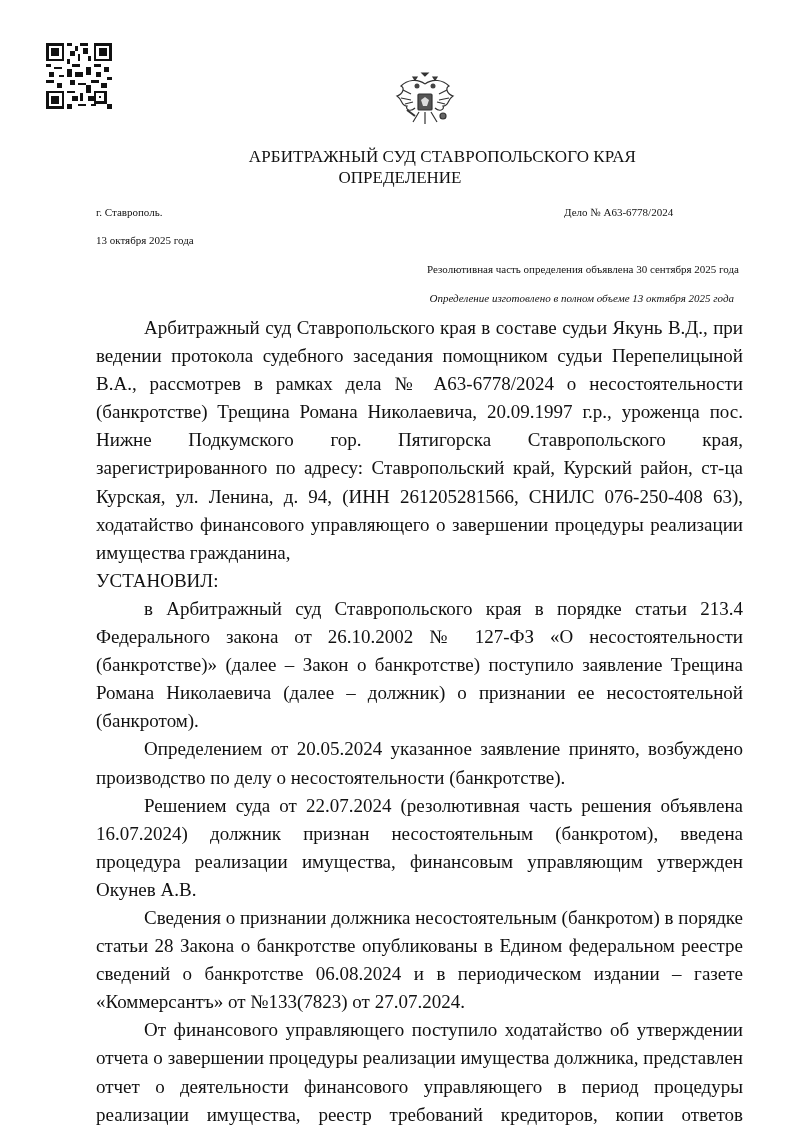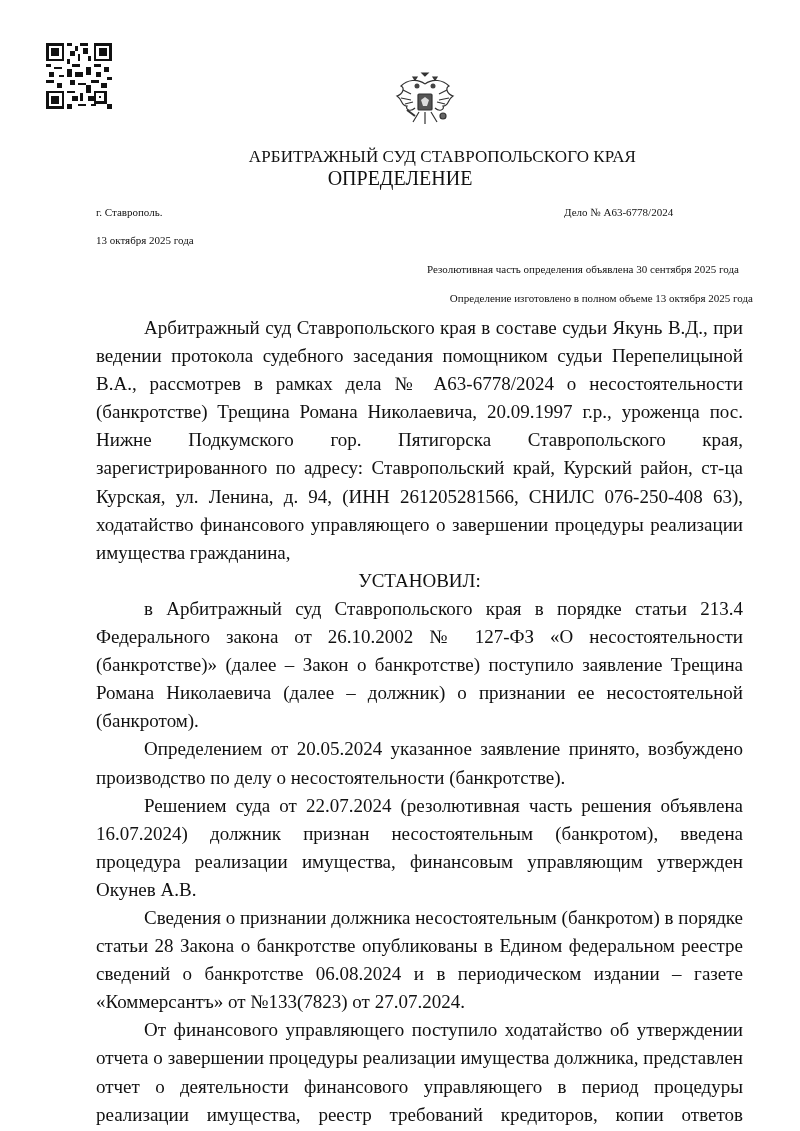--- a/index.html
+++ b/index.html
@@ -13,35 +13,35 @@
     }
     .emblem {
       position: absolute; left: 393px; top: 70px; width: 64px; height: 62px;
     }
     .court-title {
       position: absolute; left: 0; width: 636px; top: 146px;
       text-align: right; font-size: 17px; line-height: 22px; letter-spacing: 0.1px;
     }
     .doc-type {
       position: absolute; left: 0; width: 800px; top: 167px;
-      text-align: center; font-size: 20px; line-height: 22px;
+      text-align: center; font-size: 17px; line-height: 22px;
     }
     .abs { position: absolute; font-size: 11px; line-height: 20px; white-space: nowrap; }
     .city { left: 96px; top: 202px; }
     .case-no { left: 551px; top: 202px; margin-left: 13px; }
     .date { left: 96px; top: 230px; }
     .res-line { right: 61px; top: 259px; }
-    .full-line { right: 47px; top: 288px; }
+    .full-line { right: 66px; top: 288px; font-style: italic; }
 
     .body-text {
       position: absolute; left: 96px; width: 647px; top: 314px;
       font-size: 19px; line-height: 28.1px; text-align: justify;
     }
     .body-text p { margin: 0; text-indent: 48px; }
-    .body-text p.center { text-align: center; text-indent: 0; }
+    .body-text p.center { text-align: left; text-indent: 0; }
     .body-text p.absent { text-indent: 48px; text-align: left; }
   </style>
 </head>
 <body>
 
 <div class="qr">
   <svg width="66" height="66" viewBox="0 0 25 25" shape-rendering="crispEdges">
     <rect width="25" height="25" fill="#fff"></rect>
     <g fill="#111">
       <rect x="0" y="0" width="7" height="7"></rect>

